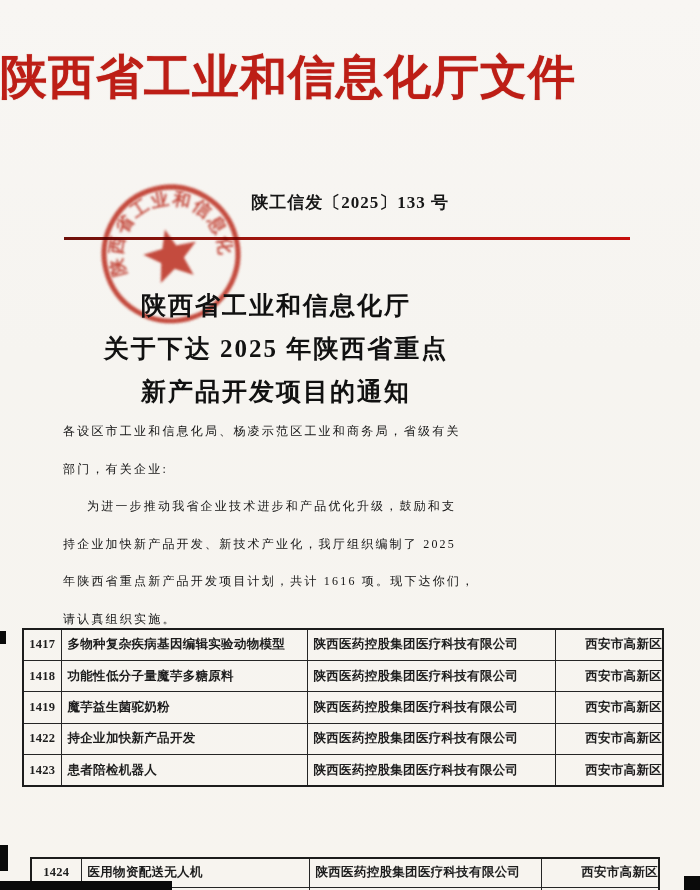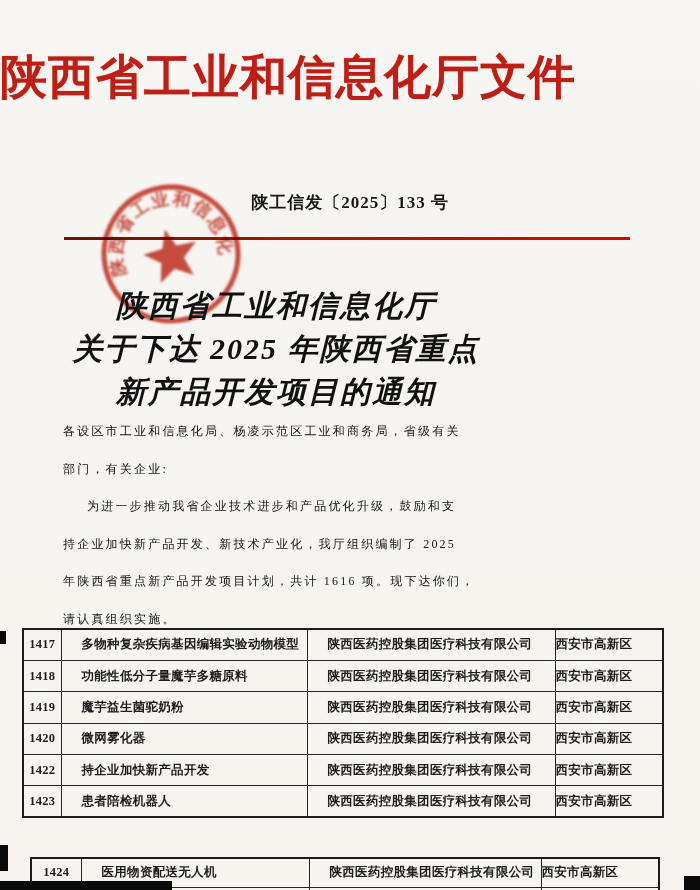--- a/index.html
+++ b/index.html
@@ -25,44 +25,44 @@
   .redline {
     position:absolute; top:237px; left:64px; width:566px; height:3px;
     background:linear-gradient(to right,#6e100a,#a6150d 40%,#c60f0c);
   }
   .seal {
     position:absolute; left:95px; top:178px; width:152px; height:152px;
     transform:rotate(-14deg); opacity:.88; mix-blend-mode:multiply;
   }
   .doc-title {
     position:absolute; top:284px; left:0; width:552px;
-    text-align:center; font-size:30px; font-weight:bold; color:#111;
-    line-height:43px; letter-spacing:2px; white-space:nowrap;font-style:italic;
+    text-align:center; font-size:25px; font-weight:bold; color:#111;
+    line-height:43px; letter-spacing:2px; white-space:nowrap;
   }
   .bodytext {
     position:absolute; top:413px; left:63px; width:586px;
     font-size:12px; color:#141414; letter-spacing:2.2px;
     line-height:37.6px; font-weight:500; white-space:nowrap;
   }
   .indent { text-indent:2em; }
   table { border-collapse:collapse; table-layout:fixed; background:transparent; }
   .seg {
     position:absolute; font-size:12.5px; font-weight:bold; color:#1d1d1d;
   }
   .seg1 { left:22px; top:628px; width:640px; }
   .seg2 { left:30px; top:857px; width:628px; }
   .seg td {
     border:1.6px solid #252525; height:31.4px; overflow:hidden;
     white-space:nowrap; letter-spacing:.3px;
   }
   .seg2 td { height:29px; }
   .seg table { border:2px solid #1c1c1c; width:100%; }
   td.c0 { text-align:center; }
-  td.c1, td.c2 { text-align:left; padding-left:20px; }
-  td.c3 { text-align:left; }
+  td.c1, td.c2 { text-align:left; padding-left:6px; }
+  td.c3 { text-align:right; }
   .seg1 col.w0{width:38px}.seg1 col.w1{width:246px}.seg1 col.w2{width:248px}.seg1 col.w3{width:108px}
   .seg2 col.w0{width:50px}.seg2 col.w1{width:228px}.seg2 col.w2{width:232px}.seg2 col.w3{width:118px}
   .blackmark { position:absolute; background:#0a0a0a; }
   .bm-left-small { left:0; top:631px; width:6px; height:13px; }
   .bm-left-bar   { left:0; top:845px; width:8px; height:26px; }
   .bm-bottom-strip { left:0; top:881px; width:172px; height:9px; }
   .bm-bottom-right { left:684px; top:876px; width:16px; height:14px; }
 </style>
 </head>
 <body>
@@ -125,26 +125,20 @@
             <td class="c2">陕西医药控股集团医疗科技有限公司</td>
             <td class="c3">西安市高新区</td>
           </tr>
           <tr>
             <td class="c0">1419</td>
             <td class="c1">魔芋益生菌驼奶粉</td>
             <td class="c2">陕西医药控股集团医疗科技有限公司</td>
             <td class="c3">西安市高新区</td>
           </tr>
           <tr>
-            <td class="c0">1420</td>
-            <td class="c1">微网雾化器</td>
-            <td class="c2">陕西医药控股集团医疗科技有限公司</td>
-            <td class="c3">西安市高新区</td>
-          </tr>
-          <tr>
             <td class="c0">1422</td>
             <td class="c1">持企业加快新产品开发</td>
             <td class="c2">陕西医药控股集团医疗科技有限公司</td>
             <td class="c3">西安市高新区</td>
           </tr>
           <tr>
             <td class="c0">1423</td>
             <td class="c1">患者陪检机器人</td>
             <td class="c2">陕西医药控股集团医疗科技有限公司</td>
             <td class="c3">西安市高新区</td>

